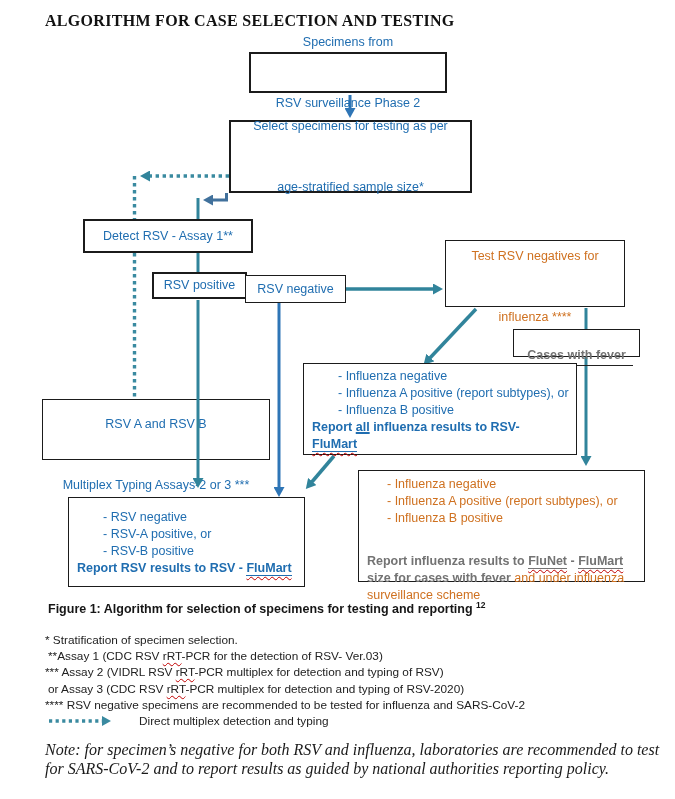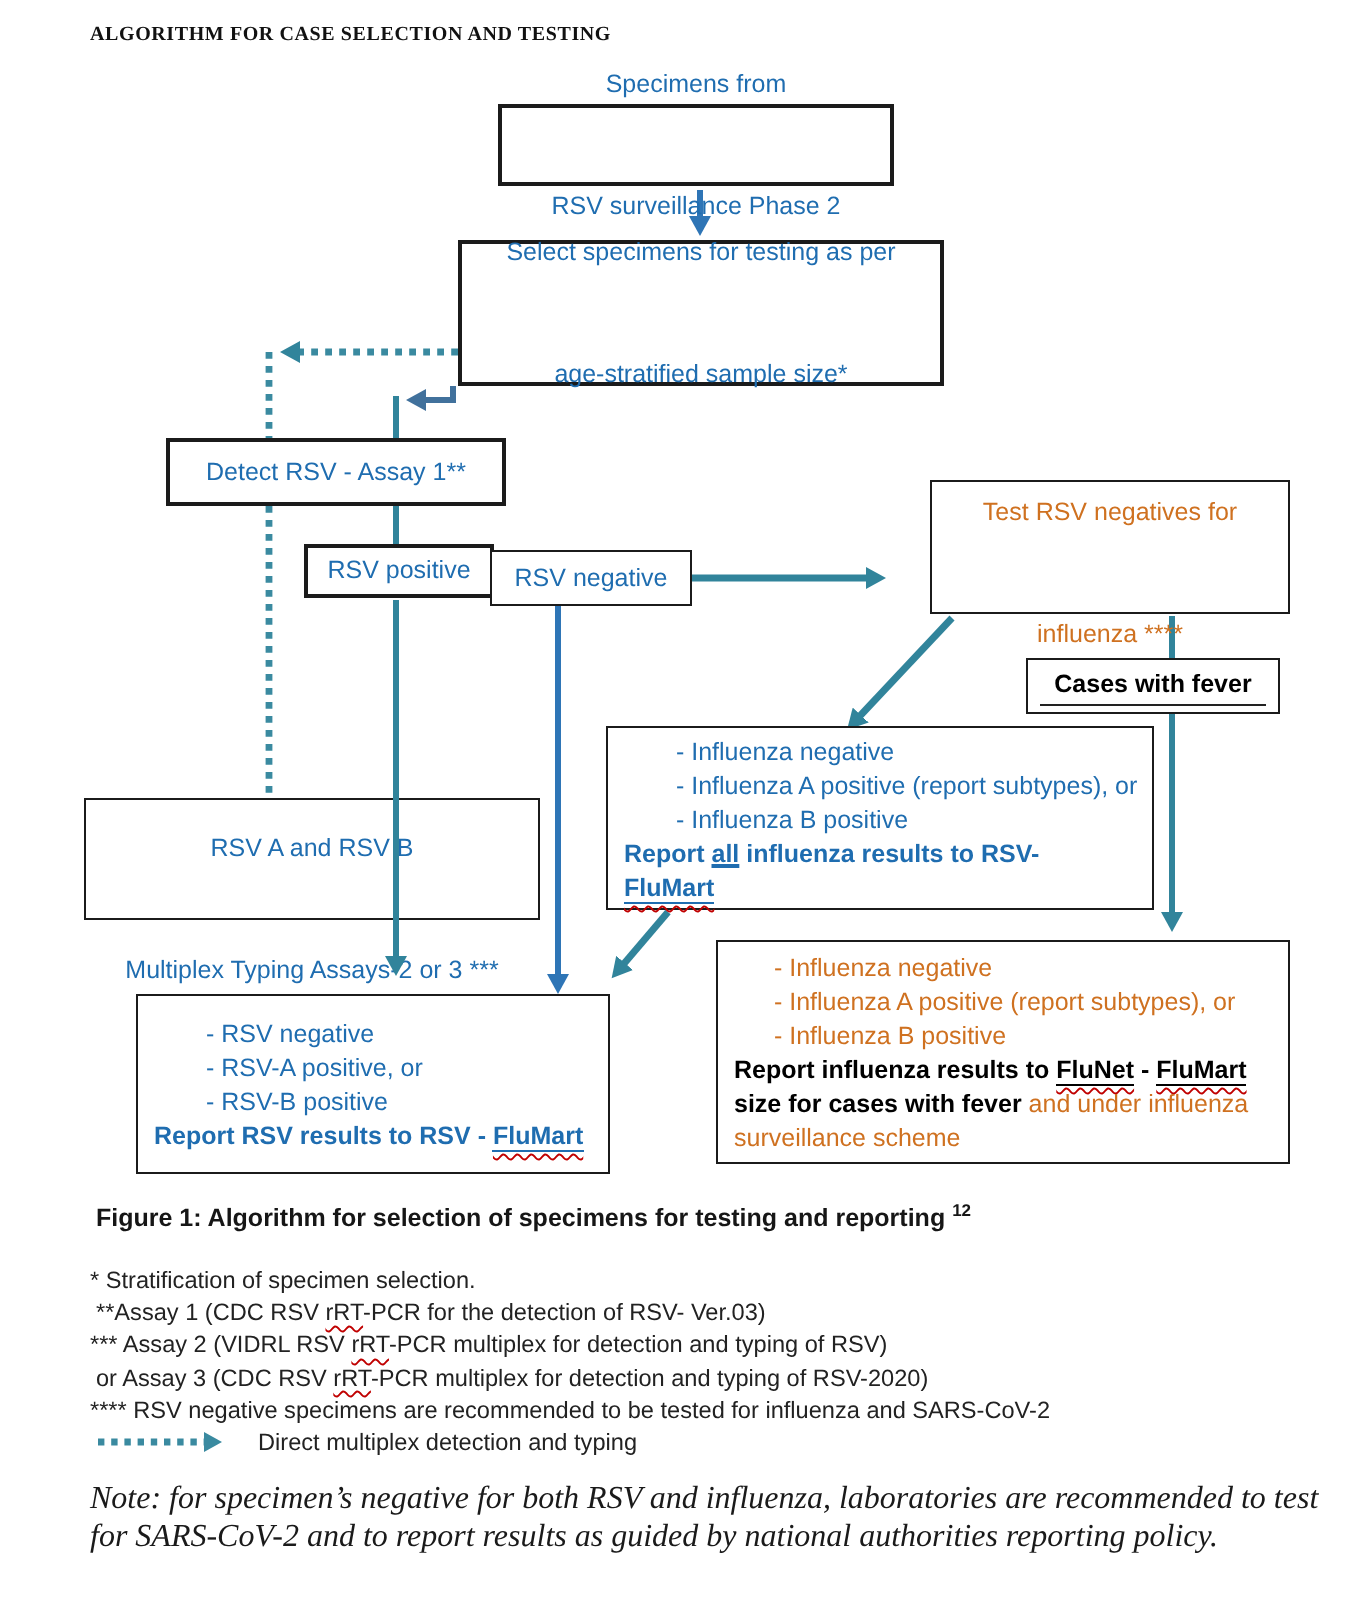--- a/index.html
+++ b/index.html
@@ -1,56 +1,56 @@
 <!DOCTYPE html>
 <html><head>
 <meta charset="utf-8">
 <style>
   html,body{margin:0;padding:0;background:#fff;}
   .page{position:relative;width:675px;height:799px;background:#ffffff;
         font-family:"Liberation Sans",sans-serif;overflow:hidden;}
   .title{position:absolute;left:45px;top:12px;font-family:"Liberation Serif",serif;
-         font-weight:bold;font-size:10px;color:#111;letter-spacing:.3px;z-index:4;}
+         font-weight:bold;font-size:16px;color:#111;letter-spacing:.3px;z-index:4;}
   
   .box{position:absolute;background:#fff;border:1.5px solid #1b1b1b;box-sizing:border-box;
        font-size:12.5px;line-height:17px;z-index:2;}
   .bthick{border-width:2px;}
   .center{display:flex;flex-direction:column;align-items:center;justify-content:center;text-align:center;gap:44px;}
   .blue{color:#1f6db0;}
   .orange{color:#cf7120;}
   .bold{font-weight:normal;}
-  .boldorange{color:#000000;font-weight:bold;}
+  .boldorange{color:#737373;font-weight:bold;margin-top:26px;}
   .bl{padding-left:34px;}           
   .bl2{padding-left:28px;}
   .rep{padding-left:8px;font-weight:bold;}
   .u{text-decoration:underline;text-decoration-thickness:1.5px;}
   .usq{border-bottom:1.6px solid currentColor;
        text-decoration:underline wavy #c00000;text-decoration-thickness:1.2px;text-underline-offset:4px;}
   .sq{text-decoration:underline wavy #c00000;text-decoration-thickness:1px;text-underline-offset:2px;}
   .udark{border-bottom:1.7px solid #222;padding:0 7px 1px 7px;}
   #b-specimens{left:249px;top:52px;width:198px;height:41px;}
   #b-select{left:229px;top:120px;width:243px;height:73px;}
   #b-detect{left:83px;top:219px;width:170px;height:34px;}
   #b-pos{left:152px;top:272px;width:95px;height:27px;}
   #b-neg{left:245px;top:275px;width:101px;height:28px;}
-  #b-test{left:445px;top:240px;width:180px;height:67px;justify-content:flex-start;padding-top:7px;margin-left:20px;}
+  #b-test{left:445px;top:240px;width:180px;height:67px;justify-content:flex-start;padding-top:7px;}
   #b-fever{left:513px;top:329px;width:127px;height:28px;}
   #b-ab{left:42px;top:399px;width:228px;height:61px;justify-content:flex-start;padding-top:16px;}
   #b-flublue{left:303px;top:363px;width:274px;height:92px;padding-top:4px;}
   #b-rsvreport{left:68px;top:497px;width:237px;height:90px;padding-top:11px;}
   #b-fluorange{left:358px;top:470px;width:287px;height:112px;padding-top:5px;}
   
   .layer{position:absolute;left:0;top:0;pointer-events:none;}
   .behind{z-index:1;} .front{z-index:3;}
   
   .caption{position:absolute;left:48px;top:600px;font-size:12.5px;font-weight:bold;color:#161616;}
   .caption sup{font-size:8.5px;vertical-align:super;}
   .fnotes{position:absolute;left:45px;top:632px;font-size:11.8px;color:#222;line-height:16.2px;}
   .fn-ind{padding-left:3px;}
-  .legend{position:absolute;left:47px;top:714px;display:flex;align-items:center;gap:12px;
+  .legend{position:absolute;left:47px;top:714px;display:flex;align-items:center;gap:22px;
           font-size:11.8px;color:#222;}
   .note{position:absolute;left:45px;top:740px;font-family:"Liberation Serif",serif;
         font-style:italic;font-size:16px;color:#1a1a1a;line-height:19px;}
 </style>
 </head>
 <body>
 
 <div class="page">
 
   <div class="title">ALGORITHM FOR CASE SELECTION AND TESTING</div>

